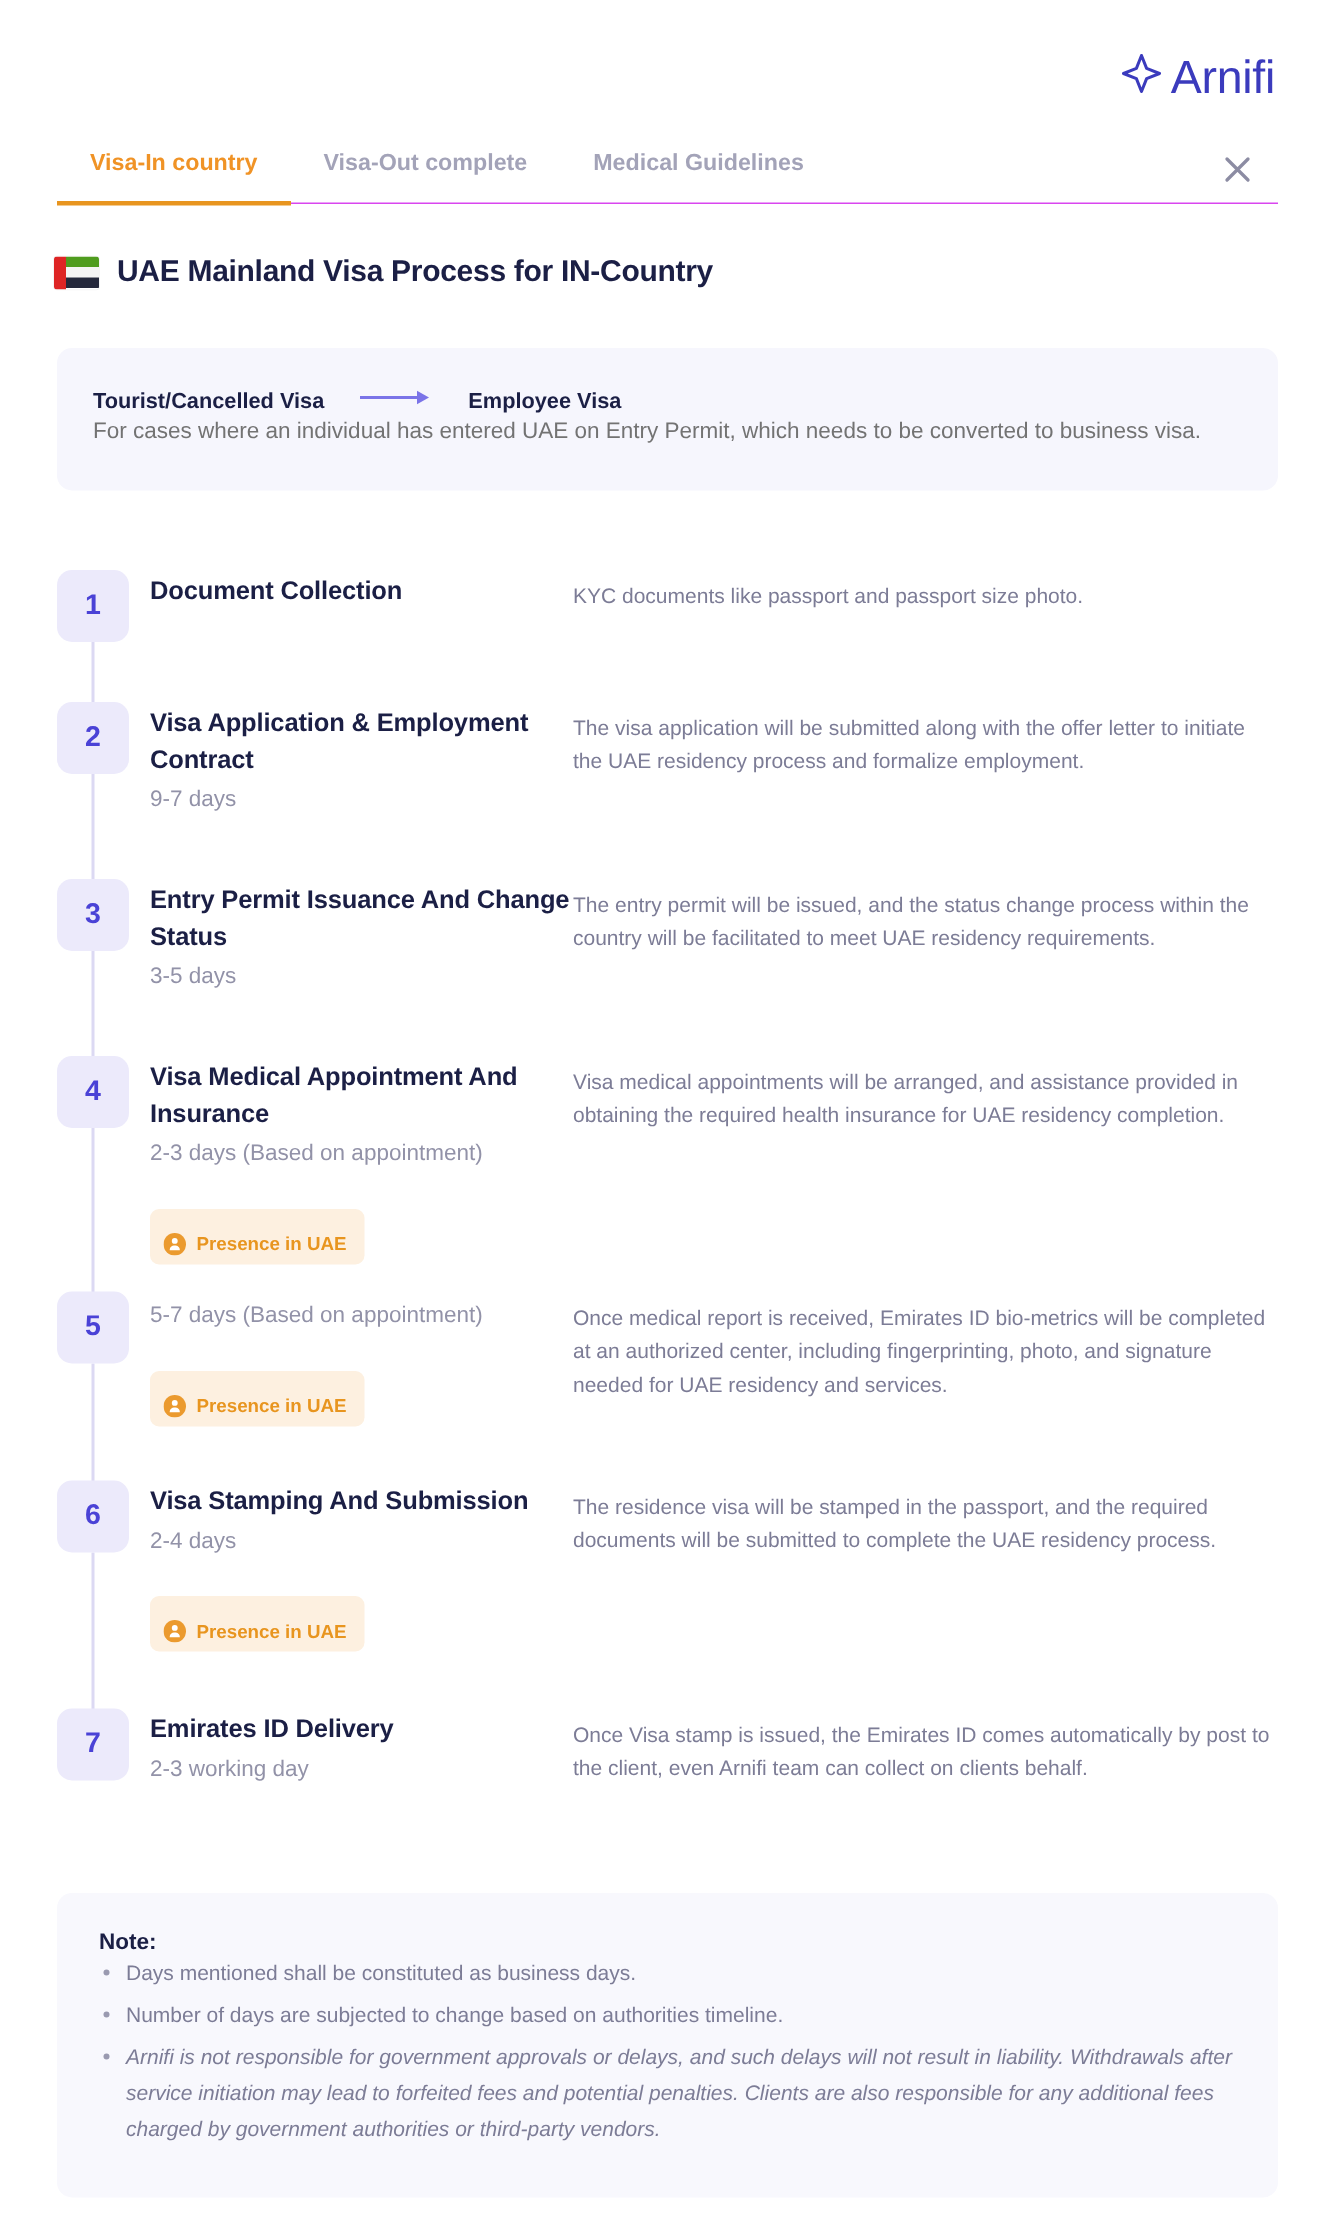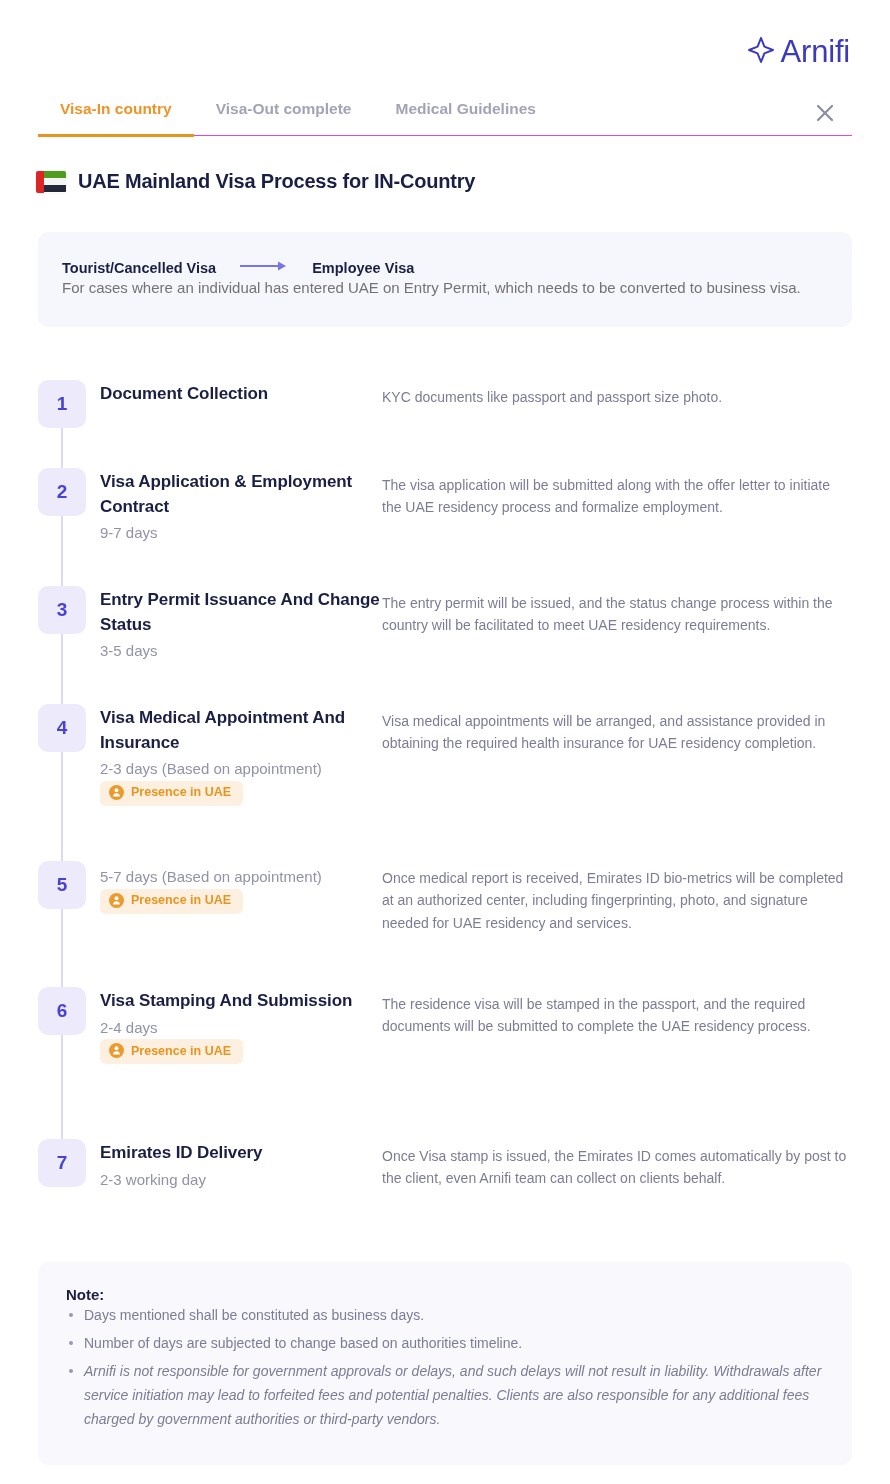--- a/index.html
+++ b/index.html
@@ -196,22 +196,22 @@
   .step-duration {
     font-size: 15px;
     color: #9292a8;
     margin-top: 3px;
     line-height: 1.5;
   }
   .presence-pill {
     display: inline-flex;
     align-items: center;
     gap: 7px;
-    margin-top: 0;
-    padding: 4px 12px 6px 9px;
+    margin-top: 25px;
+    padding: 16px 12px 6px 9px;
     background: #fdf0e0;
     border-radius: 6px;
     font-size: 12.5px;
     font-weight: 700;
     color: #e8951f;
   }
   .pin-icon {
     width: 15px;
     height: 15px;
     flex-shrink: 0;

